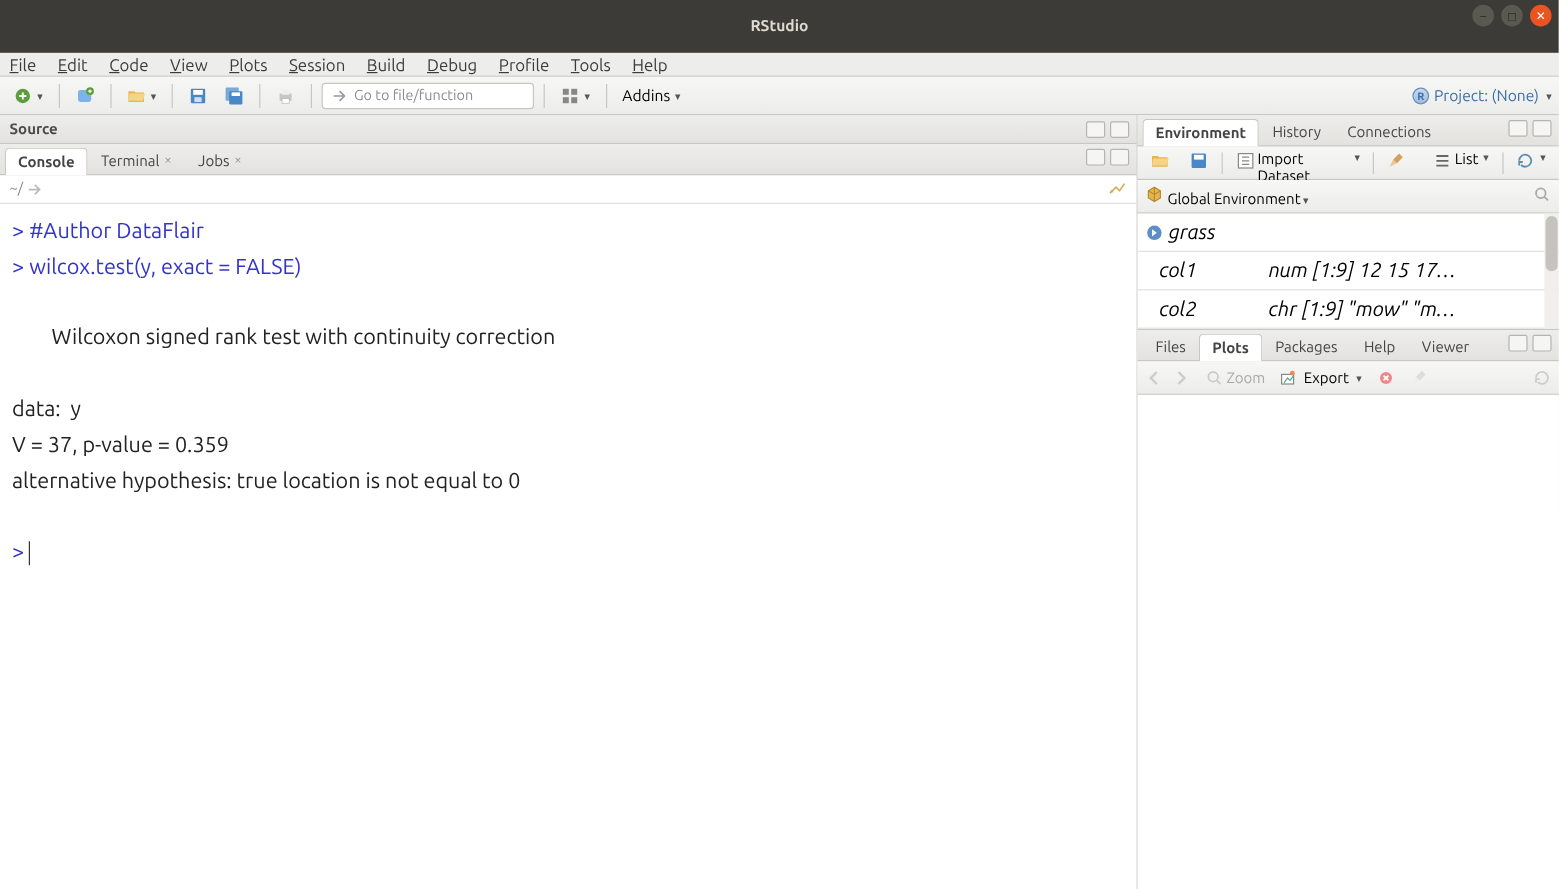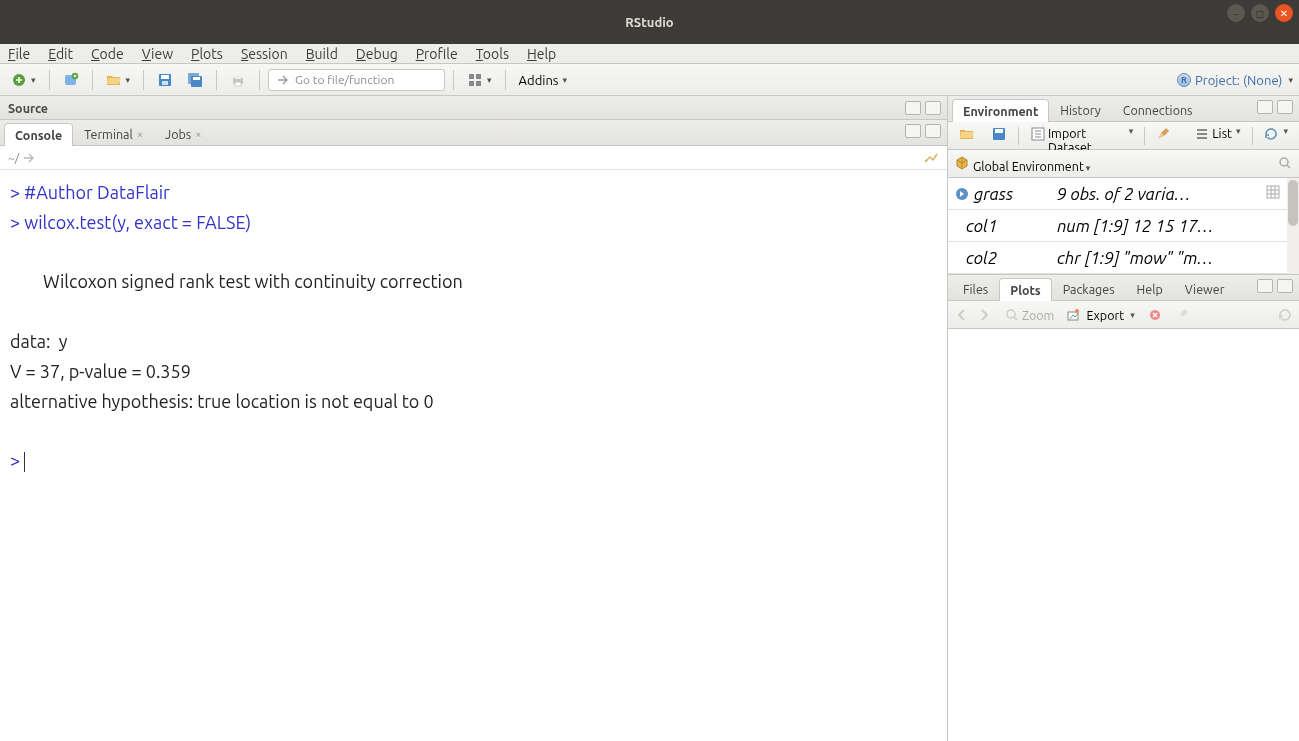--- a/index.html
+++ b/index.html
@@ -356,26 +356,20 @@
           <div class="env-row">
             <div class="cell-name">
               <span class="icon">
                 <svg viewBox="0 0 16 16">
                   <circle cx="8" cy="8" r="6" fill="#5a8fc7"></circle>
                   <path d="M6 5l4 3-4 3z" fill="#fff"></path>
                 </svg>
               </span>
               <span>grass</span>
             </div>
-            <div class="cell-val">9 obs. of 2 varia…<span style="float:right;margin-right:18px;" class="icon">
-                <svg viewBox="0 0 16 16">
-                  <rect x="2" y="2" width="12" height="12" fill="#fff" stroke="#aaa"></rect>
-                  <path d="M2 6h12M2 10h12M6 2v12M10 2v12" stroke="#aaa"></path>
-                </svg>
-              </span></div>
           </div>
           <div class="env-row">
             <div class="cell-name" style="padding-left:18px;">col1</div>
             <div class="cell-val">num [1:9] 12 15 17…</div>
           </div>
           <div class="env-row">
             <div class="cell-name" style="padding-left:18px;">col2</div>
             <div class="cell-val">chr [1:9] "mow" "m…</div>
           </div>
 

